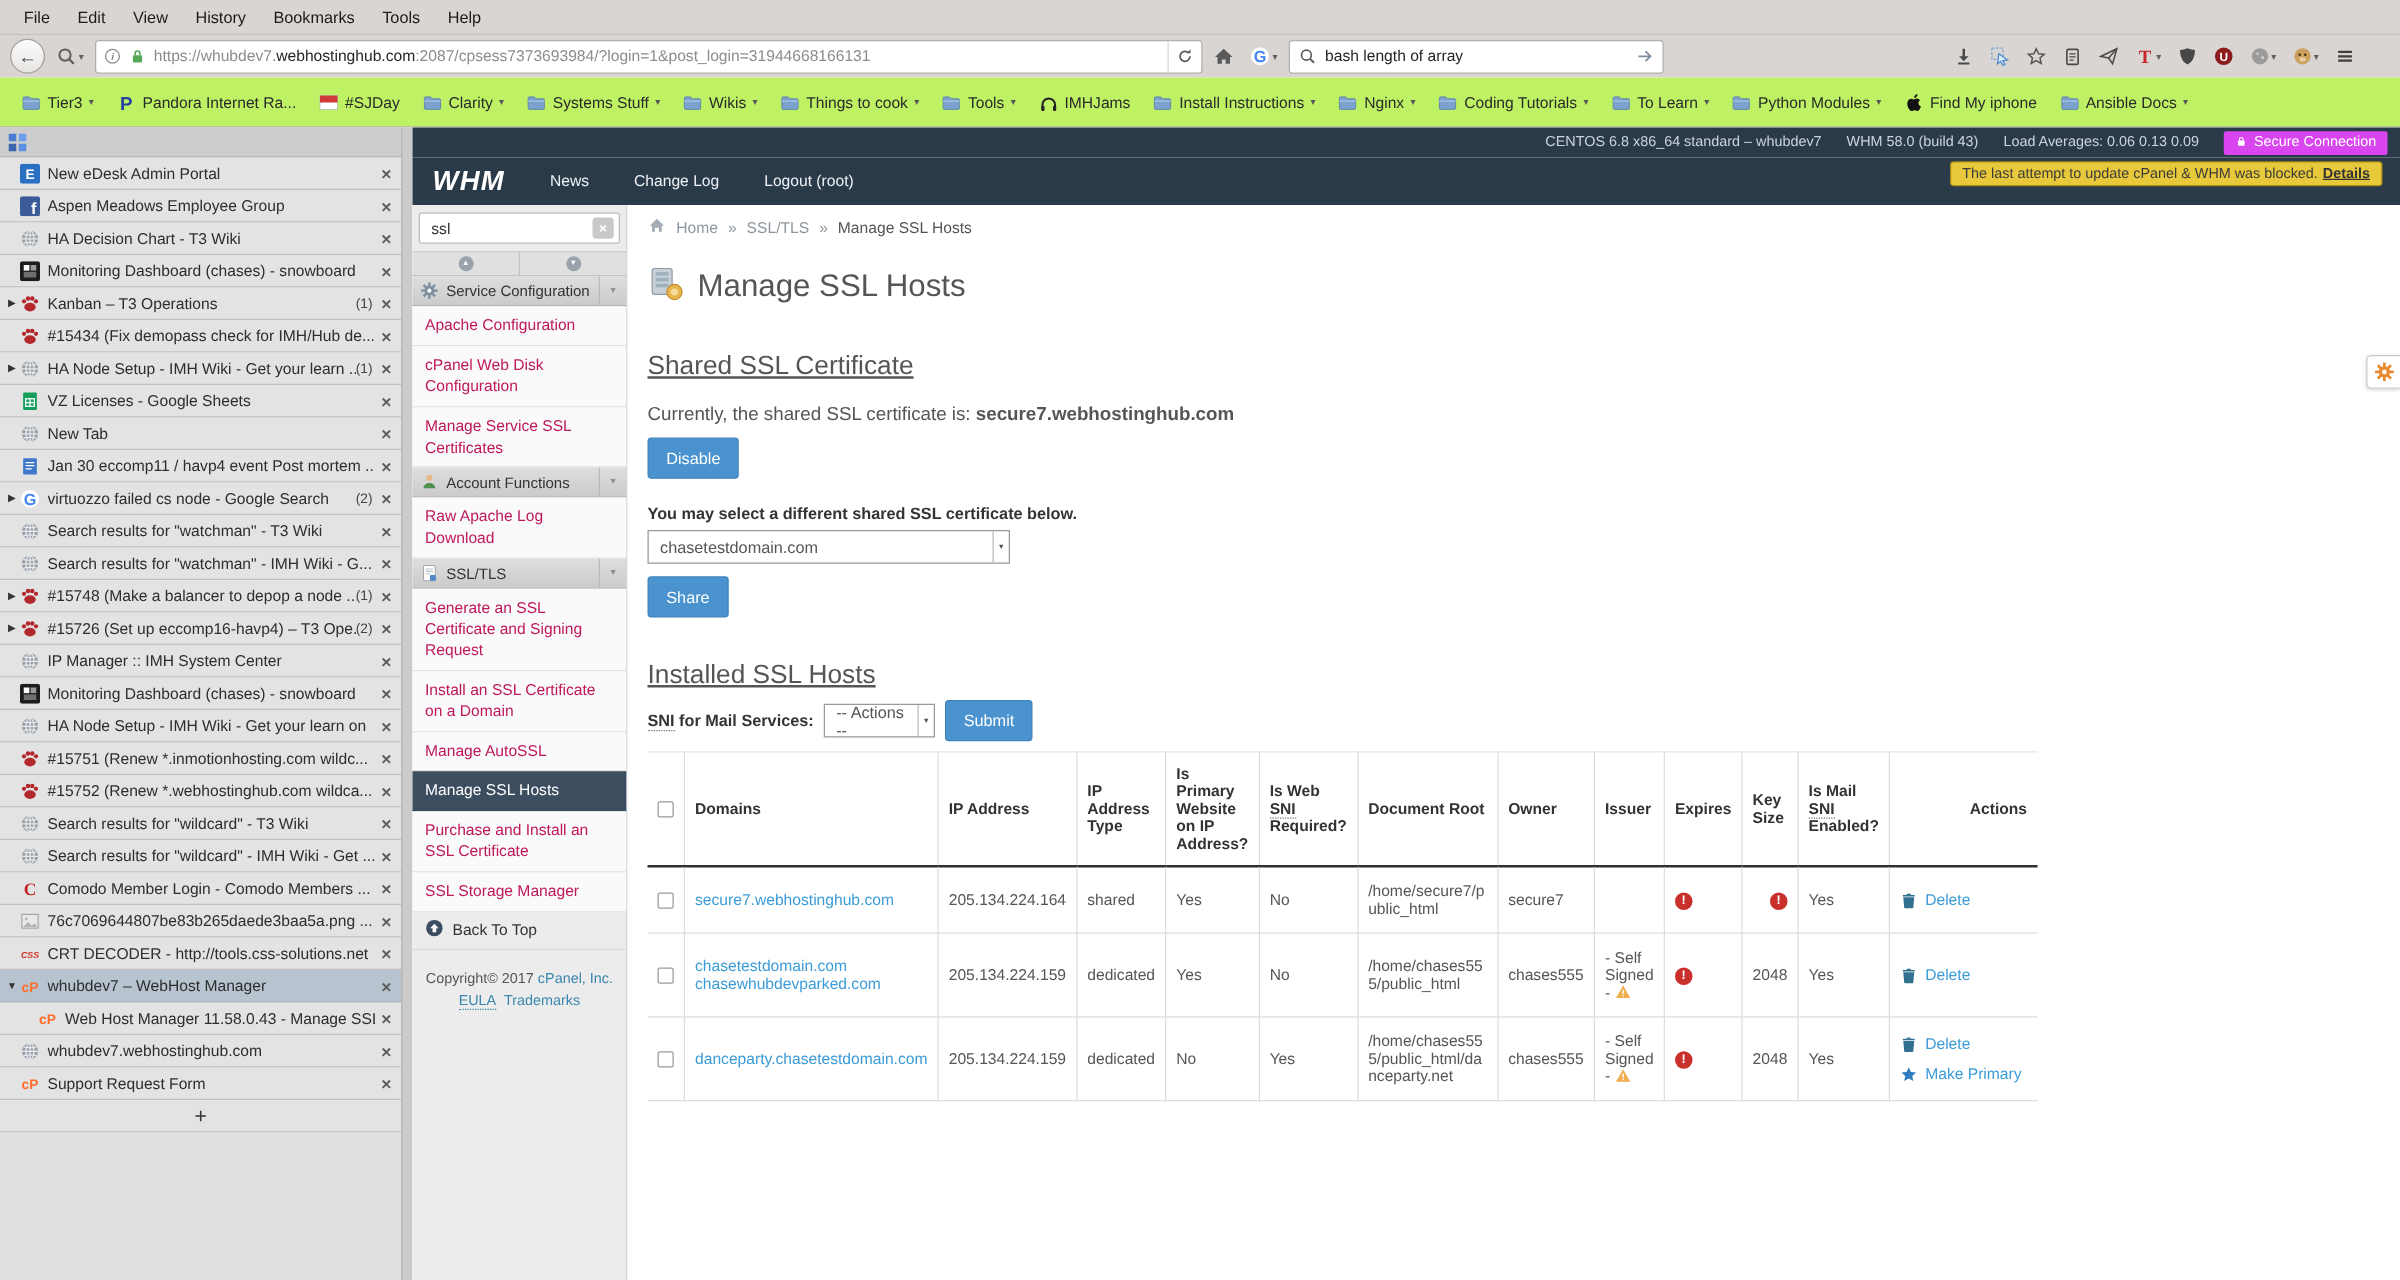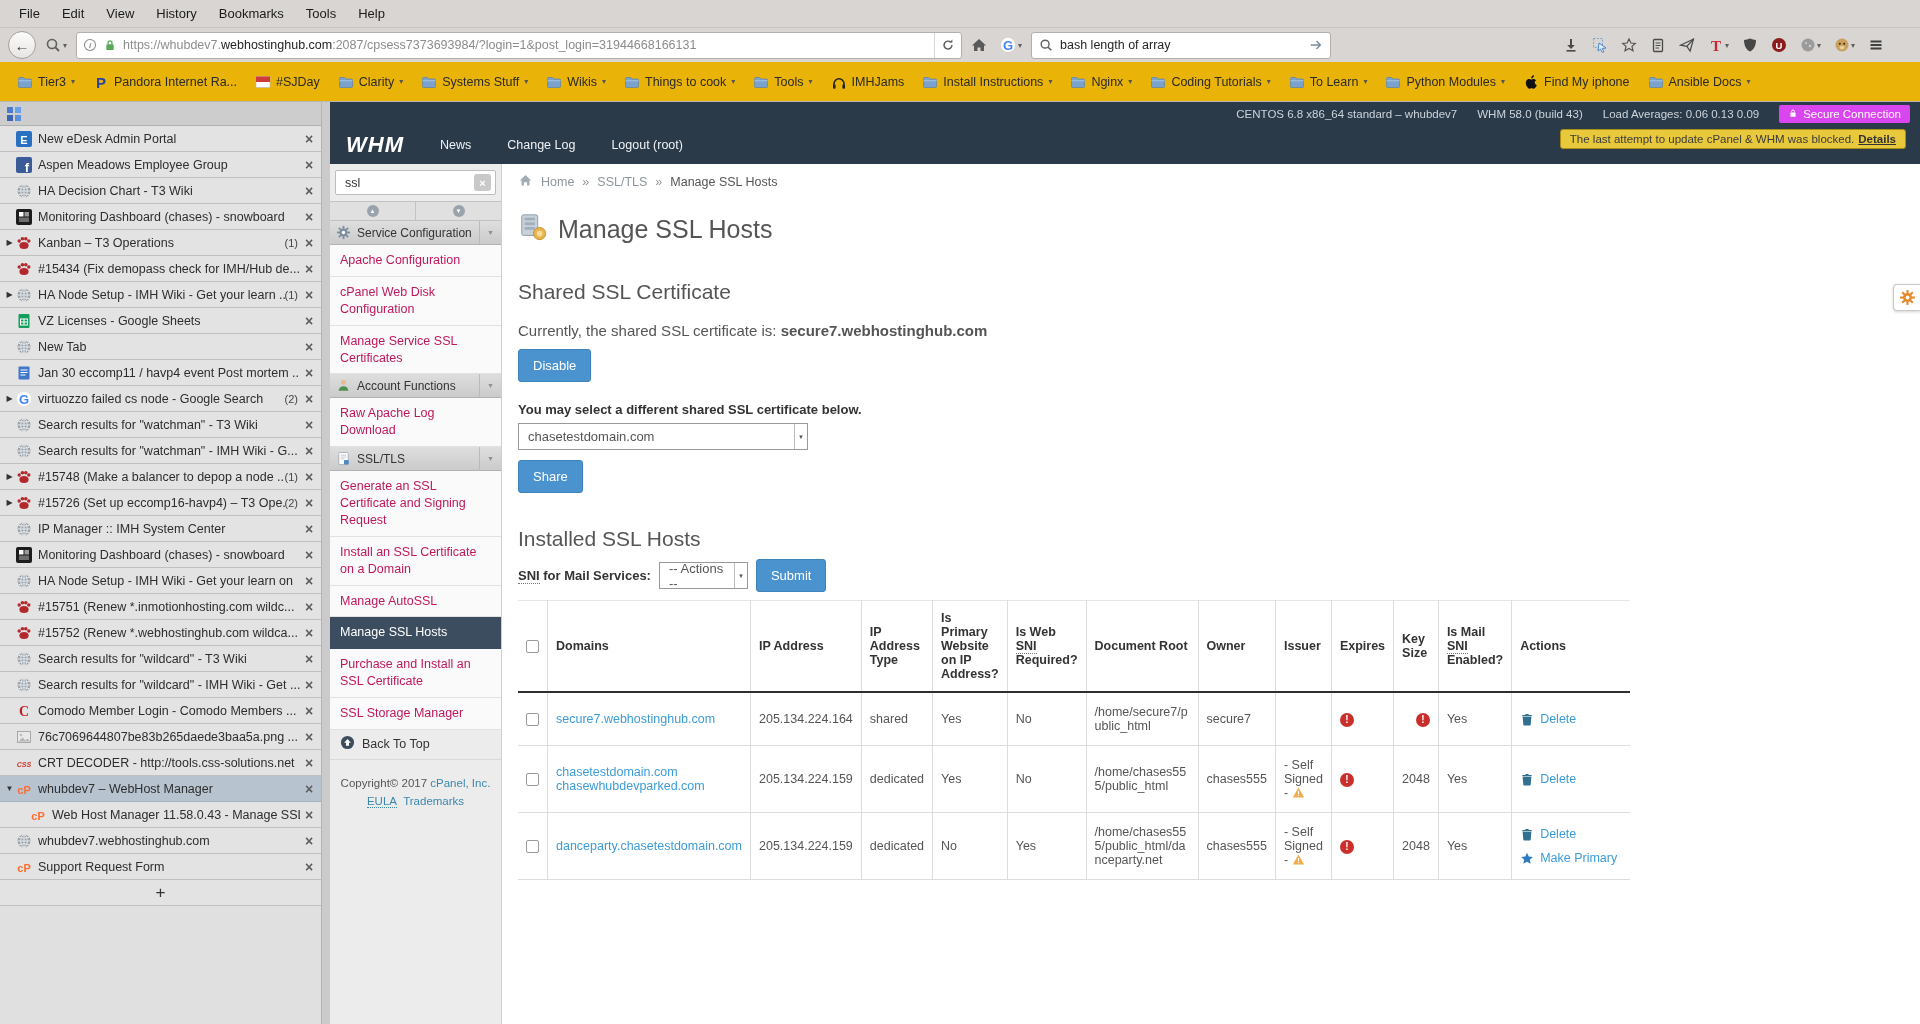--- a/index.html
+++ b/index.html
@@ -27,21 +27,21 @@
   .field-divider { border-left:1px solid #d7d7d7; align-self:stretch; }
   #searchbar { width:300px; height:27px; background:#fff; border:1px solid #b2afac; border-radius:3px;
                display:flex; align-items:center; padding:0 7px; gap:7px; flex:none; }
   #searchbar .q { flex:1; font-size:12.5px; color:#252525; white-space:nowrap; overflow:hidden; }
   #toolbar-icons { flex:1; display:flex; align-items:center; justify-content:flex-end;
                    gap:13px; padding-right:28px; }
   .tb-ico { display:flex; align-items:center; gap:1px; }
   .ico16 svg { width:16px; height:16px; display:block; }
   .ico14 svg { width:14px; height:14px; display:block; }
 
-  #bookmarksbar { top:62px; height:40px; background:#eab308; border-bottom:1px solid #b8b5b2;
+  #bookmarksbar { top:62px; height:40px; background:#bef264; border-bottom:1px solid #b8b5b2;
                   display:flex; align-items:center; padding-left:10px; gap:4px; overflow:hidden; }
   .bm-item { display:flex; align-items:center; gap:5px; padding:3px 7px; flex:none; }
   .bm-label { font-size:12.5px; color:#2a2a2a; white-space:nowrap; }
   .bm-caret { font-size:8px; color:#555; }
   .favicon { width:16px; height:16px; display:inline-flex; align-items:center; justify-content:center; flex:none; }
   .favicon svg { width:16px; height:16px; display:block; }
 
   
   #main { position:absolute; top:102px; bottom:0; left:0; right:0; display:flex; }
 
@@ -119,41 +119,41 @@
 
   #whm-content { flex:1; min-width:0; background:#fff; position:relative; overflow:hidden; }
   #breadcrumb { height:36px; display:flex; align-items:center; padding-left:16px; gap:8px;
                 font-size:12.5px; color:#8d969e; }
   #breadcrumb svg { width:15px; height:15px; }
   .crumb-current { color:#555; }
   #page { padding-left:16px; }
   #page-title-row { display:flex; align-items:center; gap:10px; margin-top:12px; }
   #page-title-row svg { width:30px; height:30px; }
   #page-title-row h1 { font-size:25px; font-weight:400; color:#555; margin:0; }
-  h2.section { font-size:21px; font-weight:400; color:#555; margin:34px 0 0; }
+  h2.section { font-size:21px; font-weight:400; color:#555; margin:34px 0 0;text-decoration:underline; }
   .body-text { font-size:15px; color:#555; margin:18px 0 0; }
   .btn { display:inline-block; background:#4b93ce; color:#fff; border:1px solid #3f83bd;
          border-radius:3px; padding:8px 14px; font-size:13px; margin-top:10px; }
   .select-label { display:block; font-size:13px; color:#333; margin-top:20px; font-weight:bold; }
   .fake-select { display:inline-flex; align-items:center; border:1px solid #999; background:#fff;
                  height:27px; font-size:13px; color:#555; position:relative; padding:0 22px 0 9px;
                  margin-top:6px; }
   .fake-select .strip { position:absolute; right:0; top:0; bottom:0; width:13px;
                         border-left:1px solid #bbb; display:flex; align-items:center;
                         justify-content:center; font-size:6px; color:#555; }
   #sni-row { margin-top:8px; display:flex; align-items:center; gap:8px; }
   #sni-row .fake-select { margin-top:0; width:89px; }
   #sni-label { font-size:13px; font-weight:bold; color:#333; }
   .dotted-sni { border-bottom:1px dotted #777; }
   #sni-row .btn { margin-top:0; }
 
   #ssl-table { border-collapse:collapse; table-layout:fixed; margin-top:8px; font-size:12.5px; }
   #ssl-table th { border-top:1px solid #e6e6e6; border-bottom:2px solid #2f2f2f; border-right:1px solid #ddd;
                   color:#333; font-weight:bold; text-align:left; padding:10px 8px; vertical-align:middle; }
-  #ssl-table th:last-child, #ssl-table td:last-child { border-right:none; }
+  #ssl-table th:last-child, #ssl-table td:last-child { border-right:none;text-align:right; }
   #ssl-table td { border-right:1px solid #ddd; border-bottom:1px solid #ddd; color:#555;
                   padding:12px 8px; vertical-align:middle; }
   .link { color:#3c9cd7; }
   .doc-root { word-break:break-all; }
   .num { text-align:right; }
   .cb { width:13px; height:13px; border:1px solid #9a9a9a; border-radius:2px; background:#fff; }
   .err-icon { display:inline-block; width:14px; height:14px; border-radius:50%; background:#c9302c;
               color:#fff; font-size:10px; font-weight:bold; text-align:center; line-height:14px; }
   .warn-icon svg { width:13px; height:13px; vertical-align:-2px; }
   .action-link { display:flex; align-items:center; gap:6px; color:#3c9cd7; }

